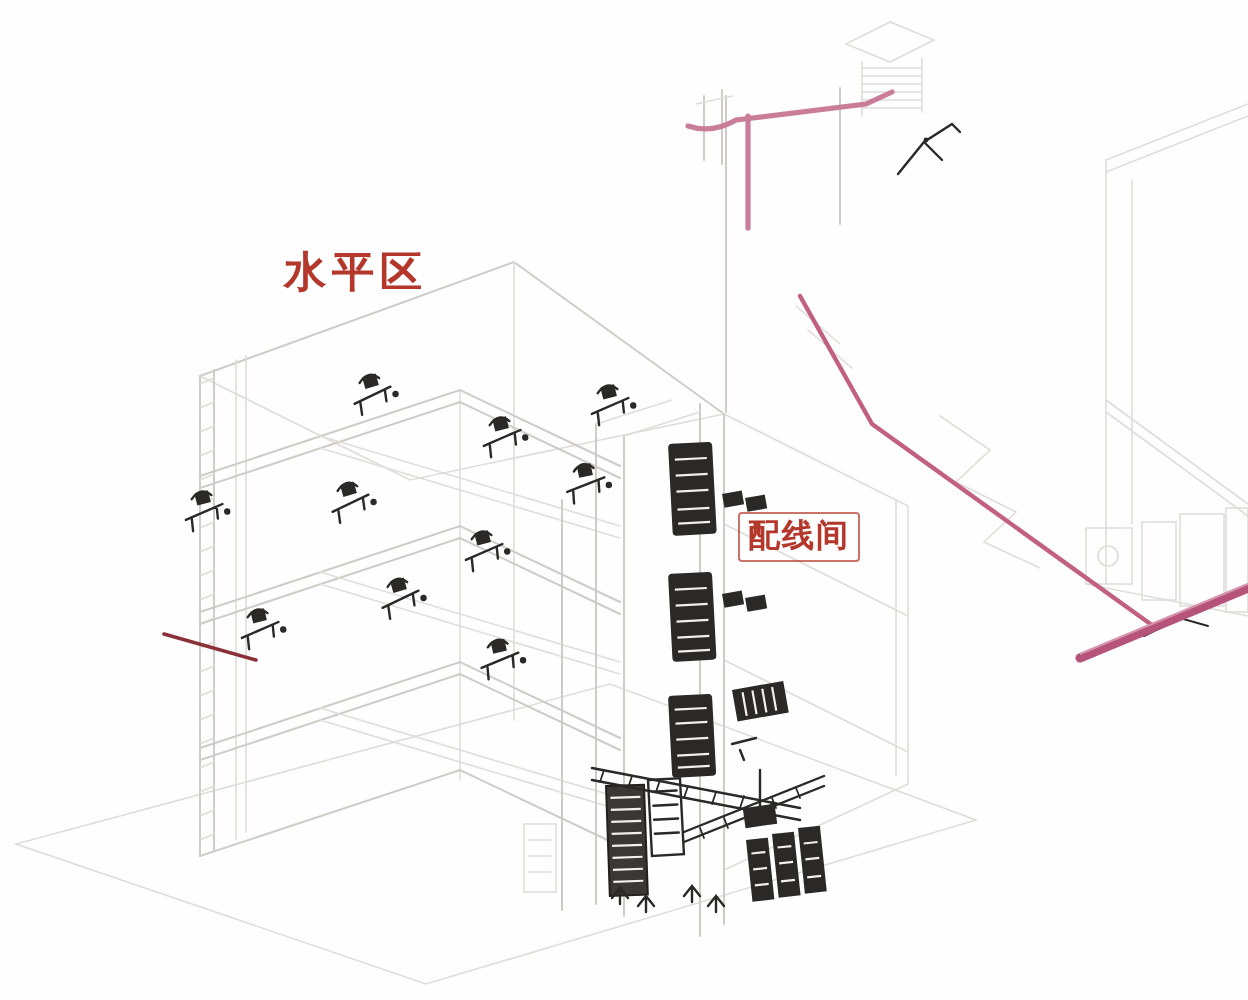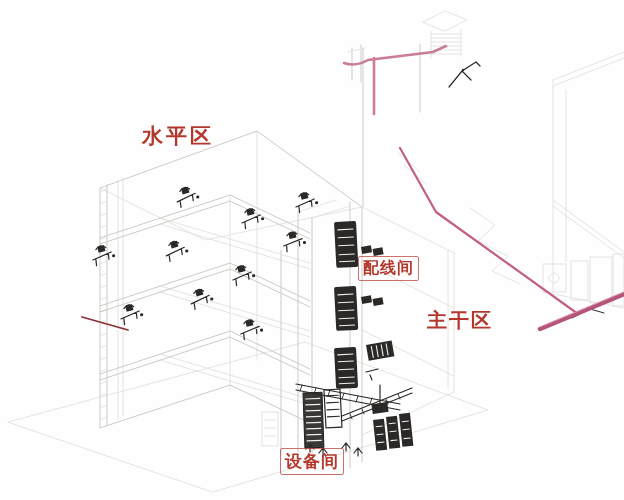--- a/index.html
+++ b/index.html
@@ -22,21 +22,21 @@
   .pink{stroke:var(--cable-pink);stroke-width:2.2;fill:none;stroke-linecap:round;stroke-linejoin:round;}
   .pinklt{stroke:var(--cable-pink-light);stroke-width:2.6;fill:none;stroke-linecap:round;}
   .pinkdeep{stroke:var(--cable-deep-pink);stroke-width:4.5;fill:none;stroke-linecap:round;}
   .pinkhl{stroke:#d795ad;stroke-width:1;fill:none;}
   .darkred{stroke:var(--cable-dark-red);stroke-width:1.8;fill:none;stroke-linecap:round;}
   
   .lbl{position:absolute;color:var(--label-red);font-weight:bold;white-space:nowrap;}
   .lbl-horizontal{left:142px;top:122px;font-size:21px;letter-spacing:3px;}
   .lbl-campus{left:431px;top:135px;font-size:19px;letter-spacing:2px;}
   .lbl-backbone{left:427px;top:307px;font-size:20px;letter-spacing:2px;}
-  .boxed{border:1.5px solid rgba(180,55,44,.7);border-radius:2px;padding:1px 4px;}
+  .boxed{border:1.5px solid rgba(180,55,44,.7);border-radius:2px;padding:1px 4px;margin-left:11px;}
   .lbl-wiring{left:358px;top:256px;font-size:16px;letter-spacing:1px;}
   .lbl-equipment{left:280px;top:448px;font-size:17px;letter-spacing:1px;}
   .watermark{position:absolute;right:8px;top:461px;font-size:17px;letter-spacing:2px;
              font-weight:700;color:var(--watermark-gray);white-space:nowrap;}
 </style>
 </head>
 <body>
 
 <div id="stage">
 
@@ -238,17 +238,15 @@
       <path class="dk" d="M342,448 L346,443 L350,448 M346,443 L346,451"></path>
       <path class="dk" d="M354,453 L358,448 L362,453 M358,448 L358,456"></path>
       <path class="dk" d="M366,372 L378,369 M370,375 L372,380"></path>
     </g>
   </g>
 
 </svg>
 
 <div class="lbl lbl-horizontal">水平区</div>
 <div class="lbl lbl-wiring boxed">配线间</div>
-<div class="lbl lbl-backbone">主干区</div>
-<div class="lbl lbl-equipment boxed">设备间</div>
 
 
 </div>
 
 </body></html>

